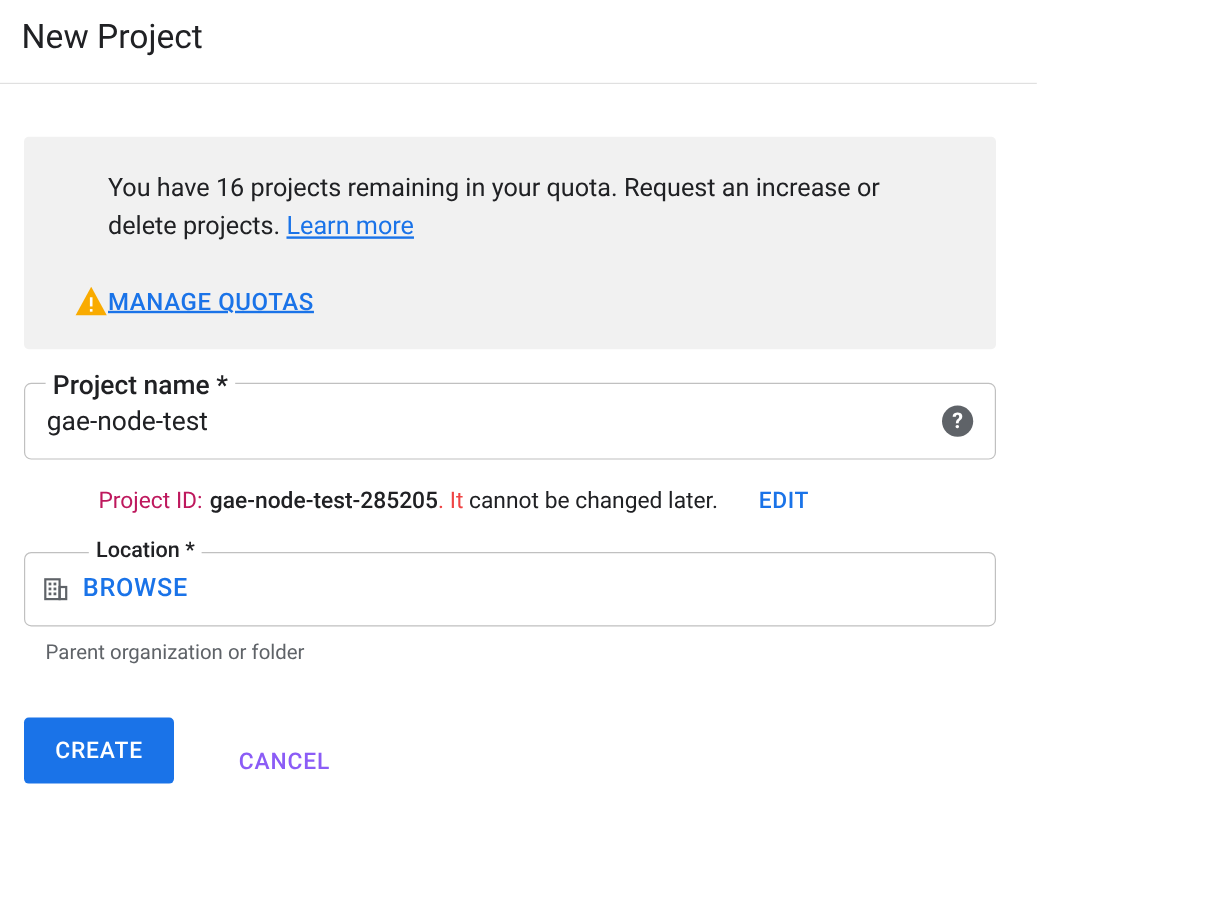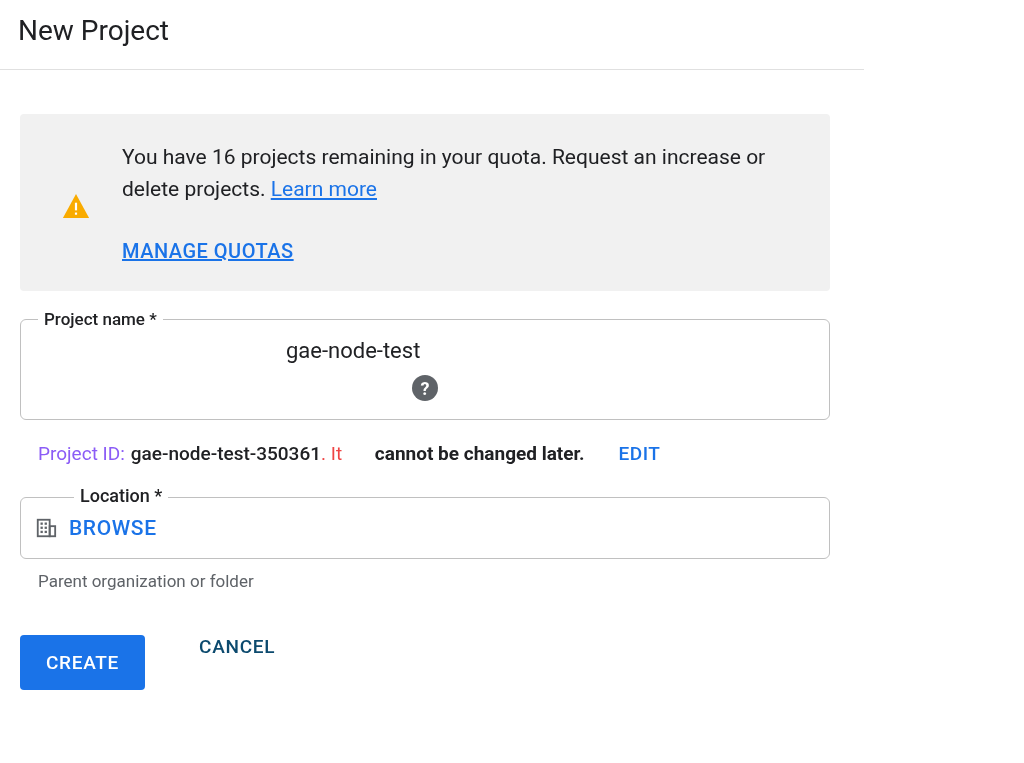--- a/index.html
+++ b/index.html
@@ -26,22 +26,21 @@
       color: #202124;
     }
     .content {
       padding: 44px 34px 34px 20px;
     }
     .notice {
       background: #f1f1f1;
       border-radius: 4px;
       padding: 28px 40px 28px 28px;
       display: flex;
-      gap: 32px;
-      align-items: center;
+      align-items: flex-end;
       margin-bottom: 28px;
     }
     .warn-icon {
       width: 28px;
       height: 24px;
       flex-shrink: 0;
       margin-left: 14px;
       margin-top: 6px;
     }
     .notice-body {
@@ -70,32 +69,31 @@
     .field-wrap {
       position: relative;
       margin-top: 10px;
     }
     .field-label {
       position: absolute;
       top: -10px;
       left: 18px;
       background: #fff;
       padding: 0 6px;
-      font-size: 17px;
+      font-size: 22px;
       font-weight: 500;
       color: #202124;
     }
     .text-field {
       border: 1px solid #c0c0c0;
       border-radius: 6px;
       padding: 18px 18px;
       display: flex;
       align-items: center;
       gap: 12px;
-      flex-direction: column;
     }
     .text-input {
       flex: 1;
       border: none;
       outline: none;
       font-size: 22px;
       font-family: inherit;
       color: #202124;
       background: transparent;
     }
@@ -117,33 +115,33 @@
       margin-top: 22px;
       padding-left: 18px;
       font-size: 19px;
       color: #5f6368;
       display: flex;
       align-items: center;
       flex-wrap: wrap;
       gap: 6px;
     }
     .hint-row .pid-label {
-      color: #8b5cf6;
+      color: #be185d;
+      margin-left: 44px;
     }
     .hint-row .pid-value {
       color: #202124;
       font-weight: 500;
     }
     .hint-row .pid-note-prefix {
       color: #ef4444;
     }
     .hint-row .pid-note {
       color: #202124;
-      font-weight: 700;
-      margin-left: 28px;
+      font-weight: 400;
     }
     .edit-btn {
       margin-left: 28px;
       color: #1a73e8;
       font-weight: 500;
       font-size: 19px;
       letter-spacing: 0.5px;
       cursor: pointer;
     }
     .location-wrap {
@@ -205,26 +203,27 @@
       padding: 16px 26px;
       font-size: 19px;
       font-weight: 500;
       letter-spacing: 0.7px;
       cursor: pointer;
       font-family: inherit;
     }
     .btn-flat {
       background: none;
       border: none;
-      color: #0c4a6e;
+      color: #8b5cf6;
       font-size: 19px;
       font-weight: 500;
       letter-spacing: 0.7px;
       cursor: pointer;
       font-family: inherit;
+      margin-top: 25px;
     }
   </style>
 </head>
 <body>
 
 <div class="page">
   <div class="header">
     <h1>New Project</h1>
   </div>
 
@@ -248,21 +247,21 @@
       <span class="field-label">Project name *</span>
       <div class="text-field">
         <input type="text" class="text-input" value="gae-node-test" style="">
         <span class="help-icon">?</span>
       </div>
     </div>
 
     <div class="hint-row">
       <span class="pid-label">Project ID:</span>
       <span>
-        <span class="pid-value">gae-node-test-350361</span><span class="pid-note-prefix">. It </span><span class="pid-note">cannot be changed later.</span>
+        <span class="pid-value">gae-node-test-285205</span><span class="pid-note-prefix">. It </span><span class="pid-note">cannot be changed later.</span>
       </span>
       <span class="edit-btn">EDIT</span>
     </div>
 
     <div class="location-wrap">
       <span class="location-label">Location *</span>
       <div class="location-field">
         <svg class="org-icon" viewBox="0 0 24 24">
           <rect x="3" y="3" width="13" height="18" fill="none" stroke="#5f6368" stroke-width="2"></rect>
           <rect x="16" y="10" width="6" height="11" fill="none" stroke="#5f6368" stroke-width="2"></rect>

